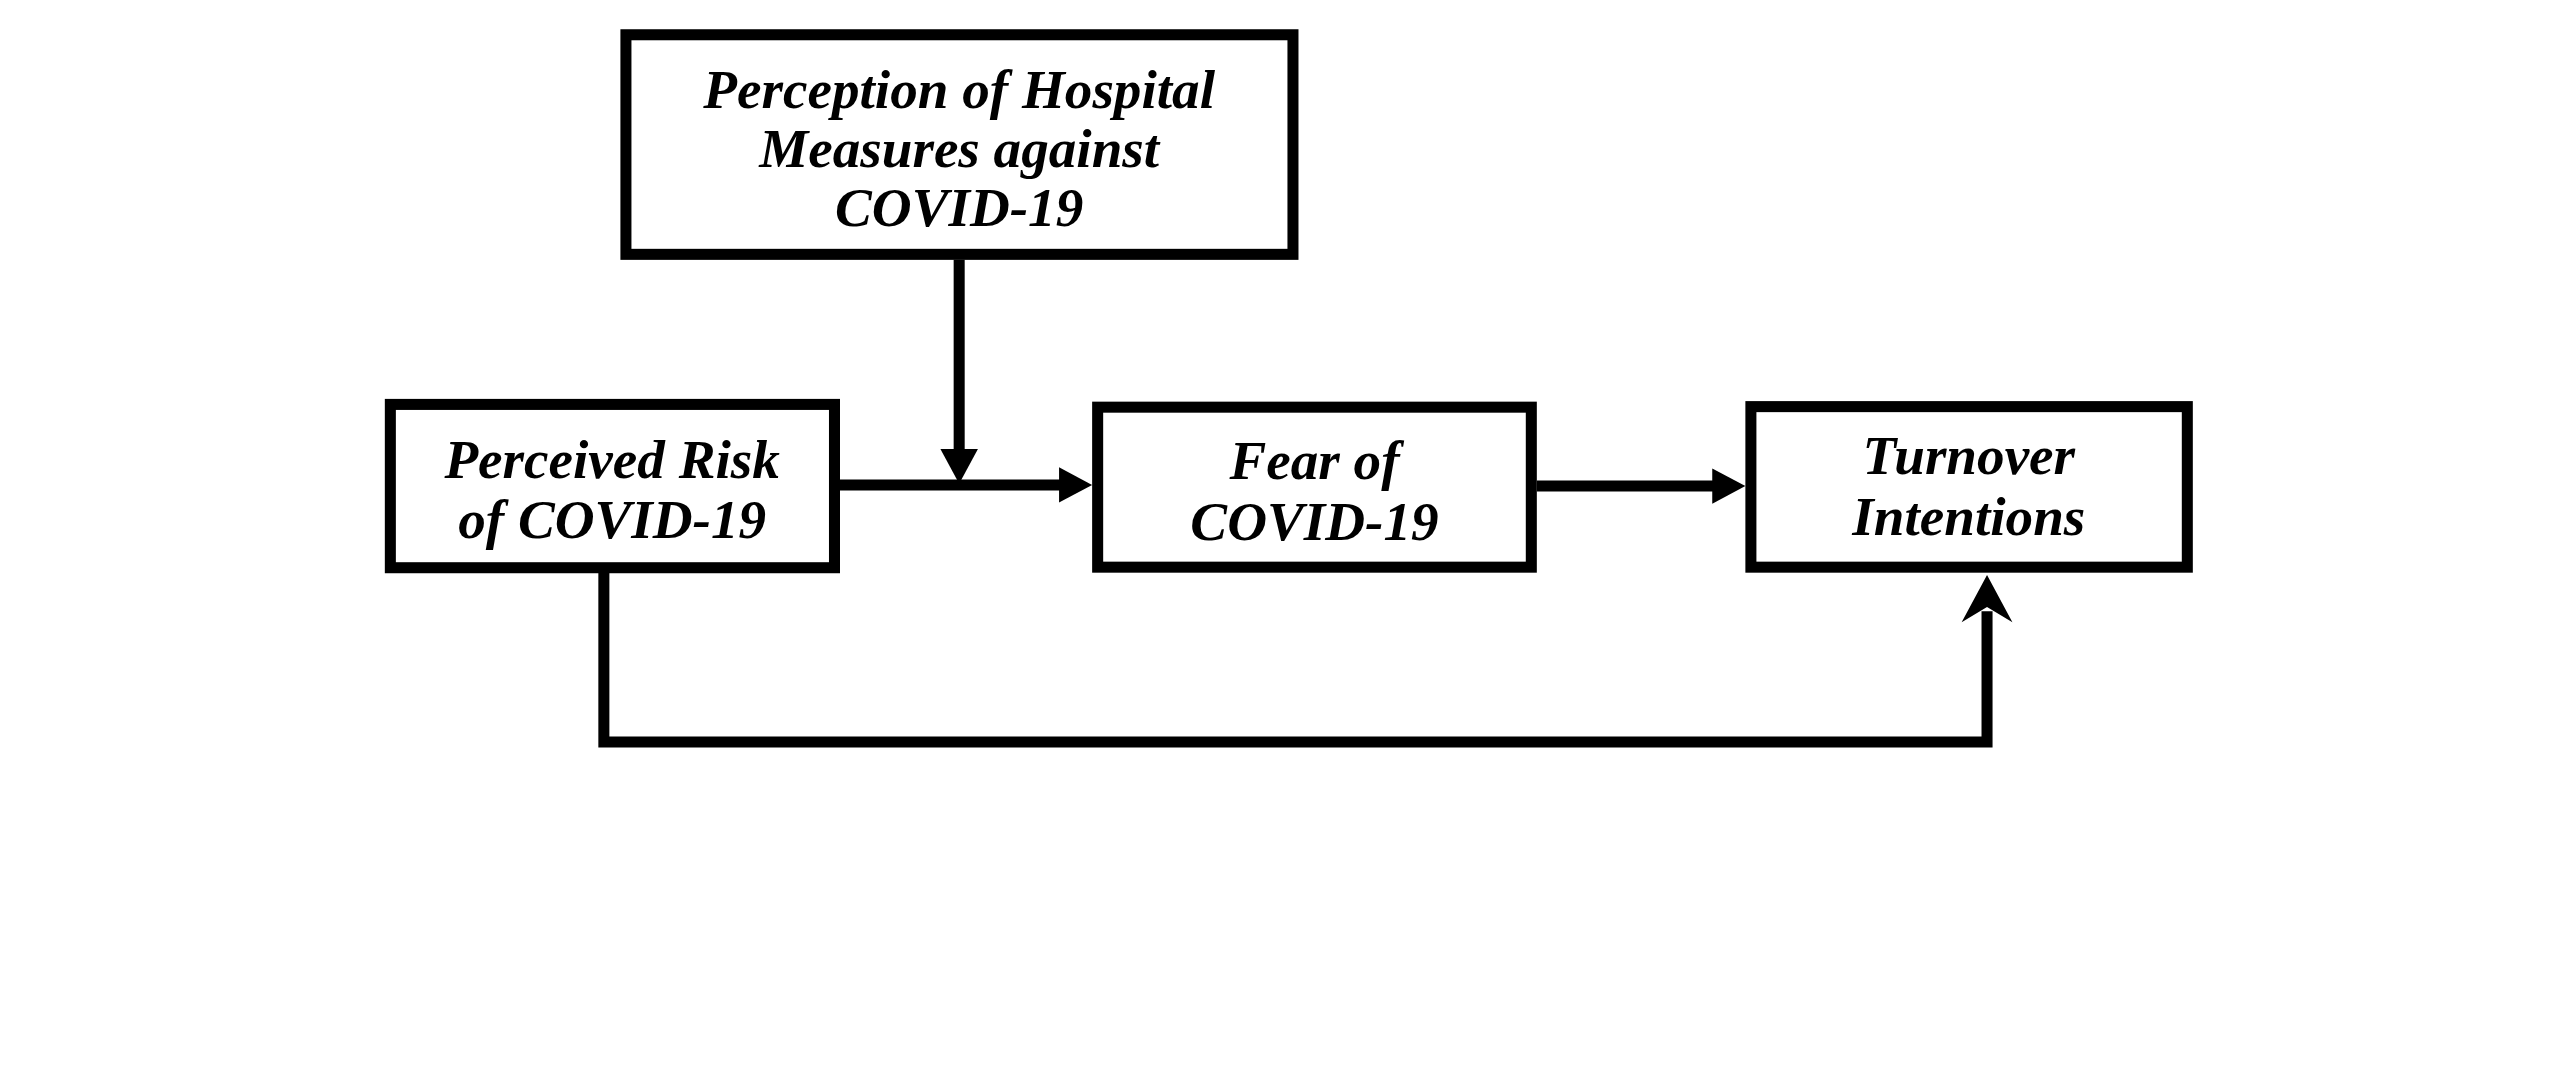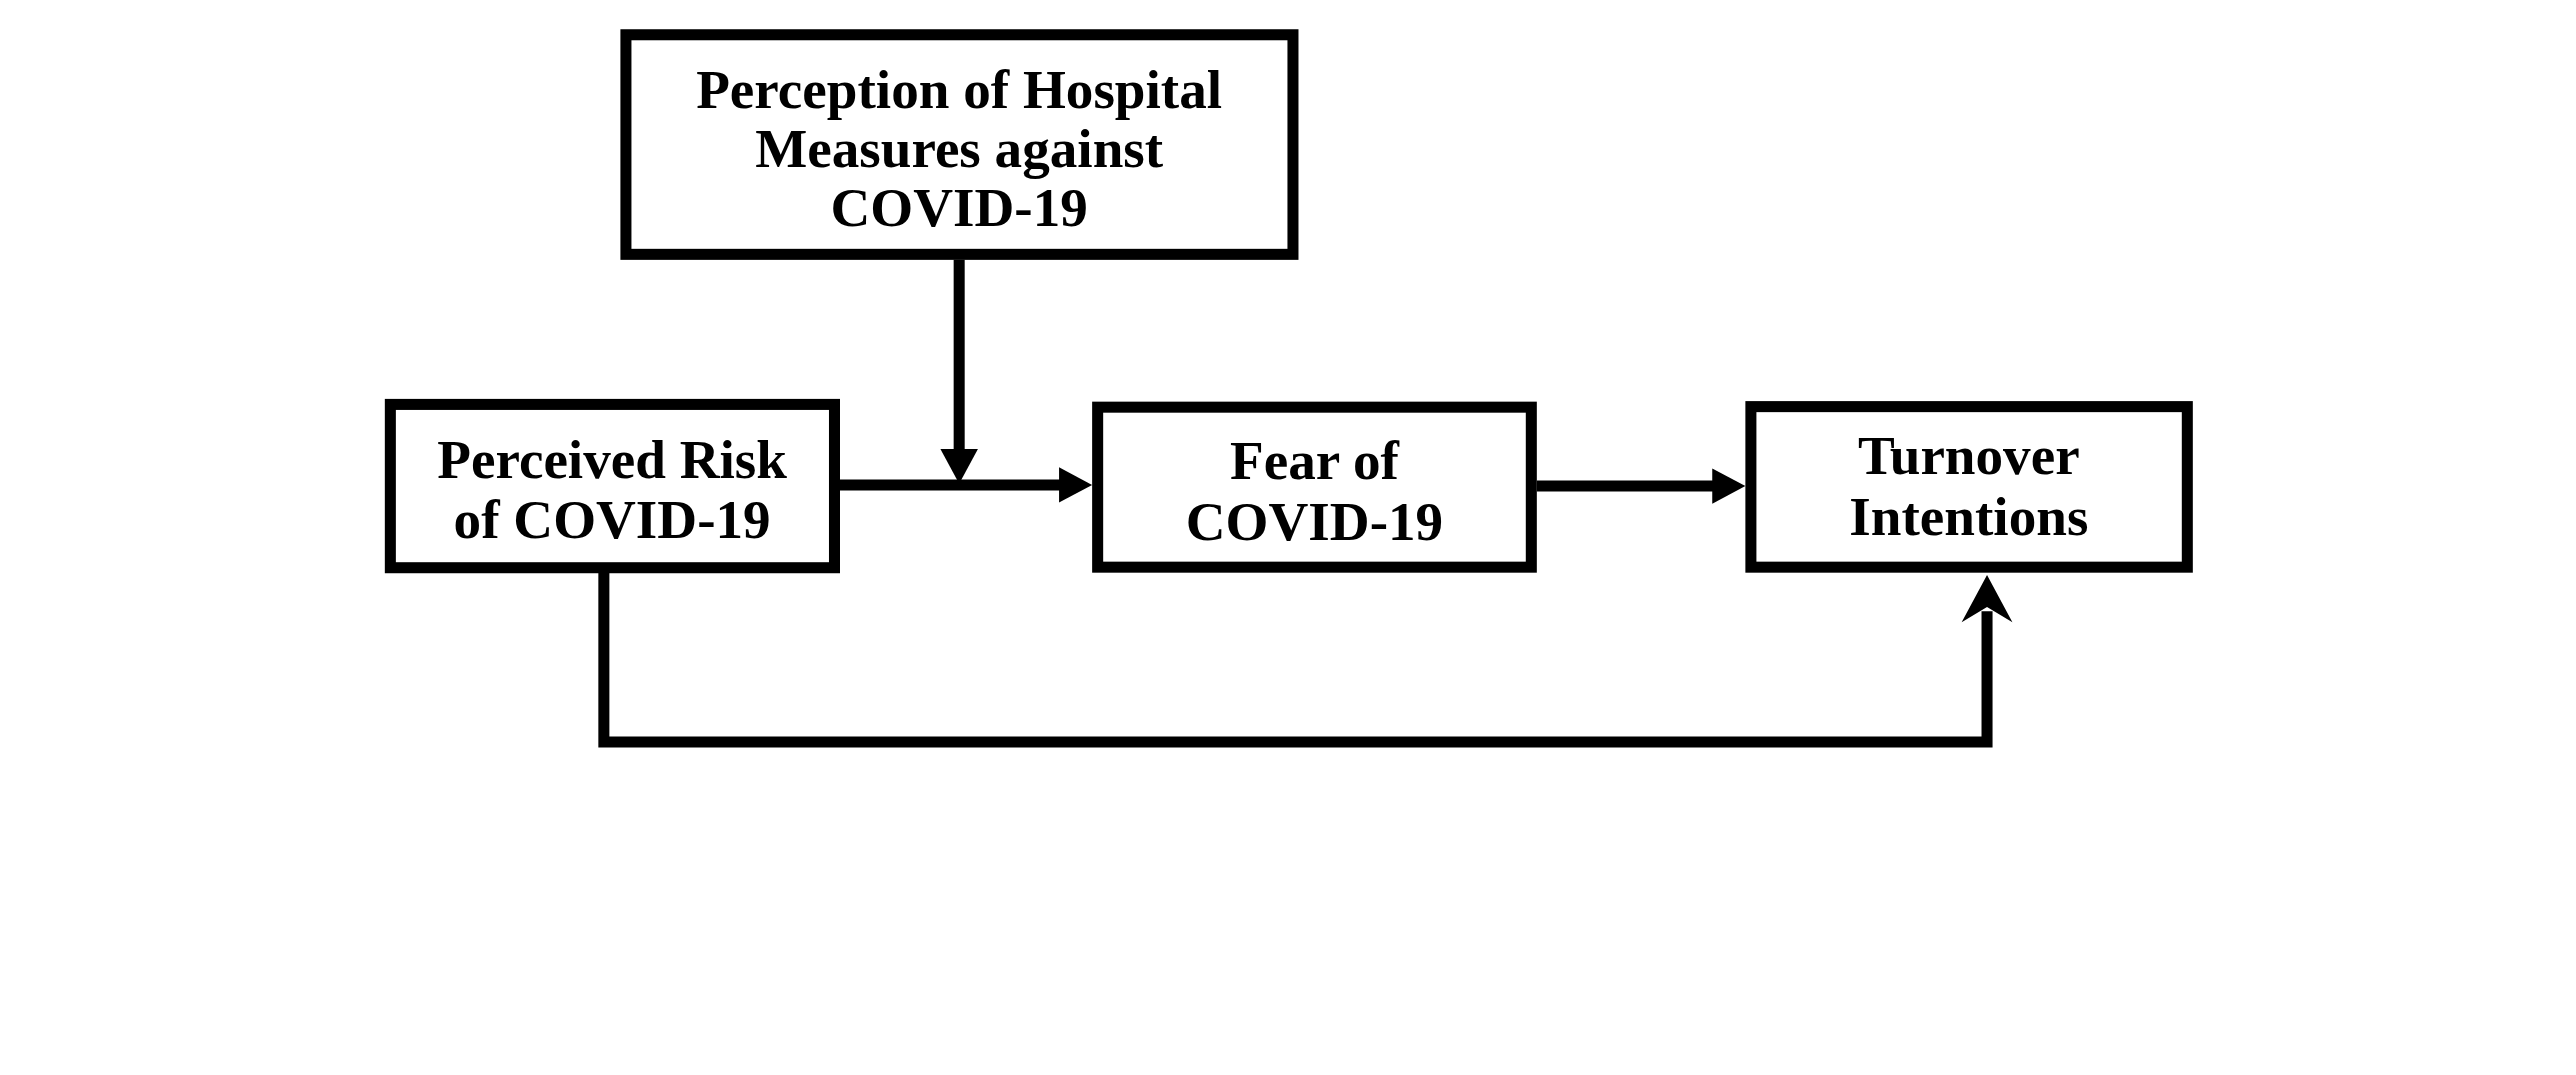--- a/index.html
+++ b/index.html
@@ -3,20 +3,21 @@
 <meta charset="utf-8">
 <style>
   :root { --ink:#000000; --bg:#ffffff; }
   html, body { margin:0; padding:0; background:var(--bg); }
   .stage {
     position:relative;
     width:2576px;
     height:768px;
     background:var(--bg);
     overflow:hidden;
+    font-style:italic;
   }
   .stage svg { display:block; width:100%; height:100%; }
   .box {
     fill:var(--bg);
     stroke:var(--ink);
     stroke-width:20;
   }
   .label {
     fill:var(--ink);
     font-family:"Liberation Serif","DejaVu Serif",serif;

